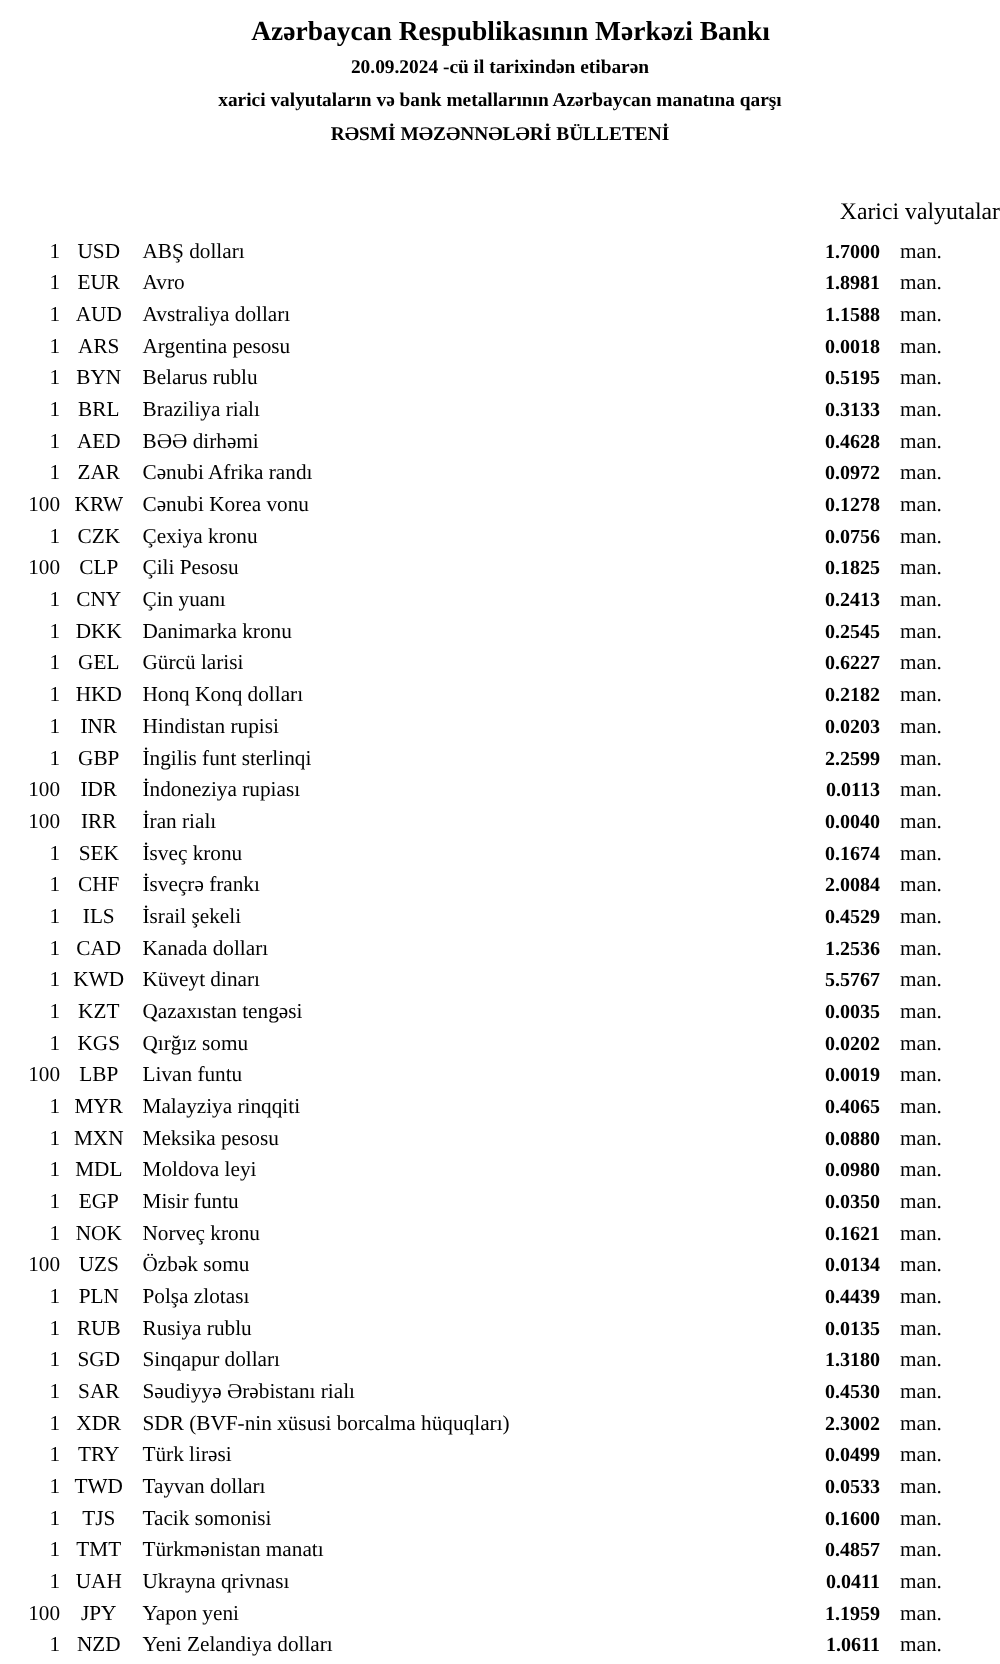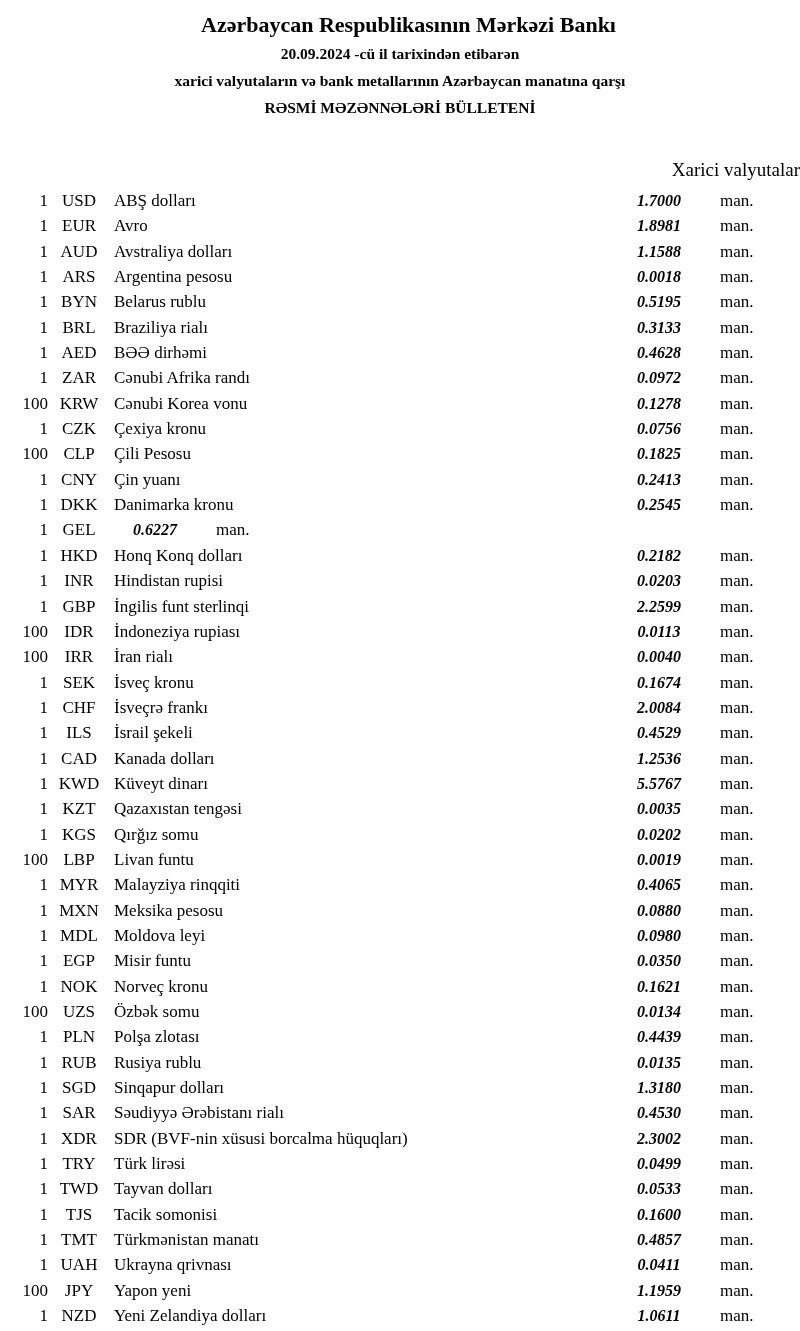--- a/index.html
+++ b/index.html
@@ -61,23 +61,22 @@
     flex: 0 0 auto;
   }
   .name {
     flex: 1 1 auto;
     padding-left: 4px;
     white-space: nowrap;
     overflow: hidden;
   }
   .rate {
     width: 90px;
-    text-align: center;
+    text-align: right;
     font-weight: bold;
-    font-style: italic;
     font-size: 16px;
     flex: 0 0 auto;
   }
   .unit {
     width: 68px;
     padding-left: 16px;
     box-sizing: border-box;
     flex: 0 0 auto;
   }
 </style>
@@ -181,20 +180,21 @@
     <div class="row">
       <span class="qty">1</span>
       <span class="code">DKK</span>
       <span class="name">Danimarka kronu</span>
       <span class="rate">0.2545</span>
       <span class="unit">man.</span>
     </div>
     <div class="row">
       <span class="qty">1</span>
       <span class="code">GEL</span>
+      <span class="name">Gürcü larisi</span>
       <span class="rate">0.6227</span>
       <span class="unit">man.</span>
     </div>
     <div class="row">
       <span class="qty">1</span>
       <span class="code">HKD</span>
       <span class="name">Honq Konq dolları</span>
       <span class="rate">0.2182</span>
       <span class="unit">man.</span>
     </div>

